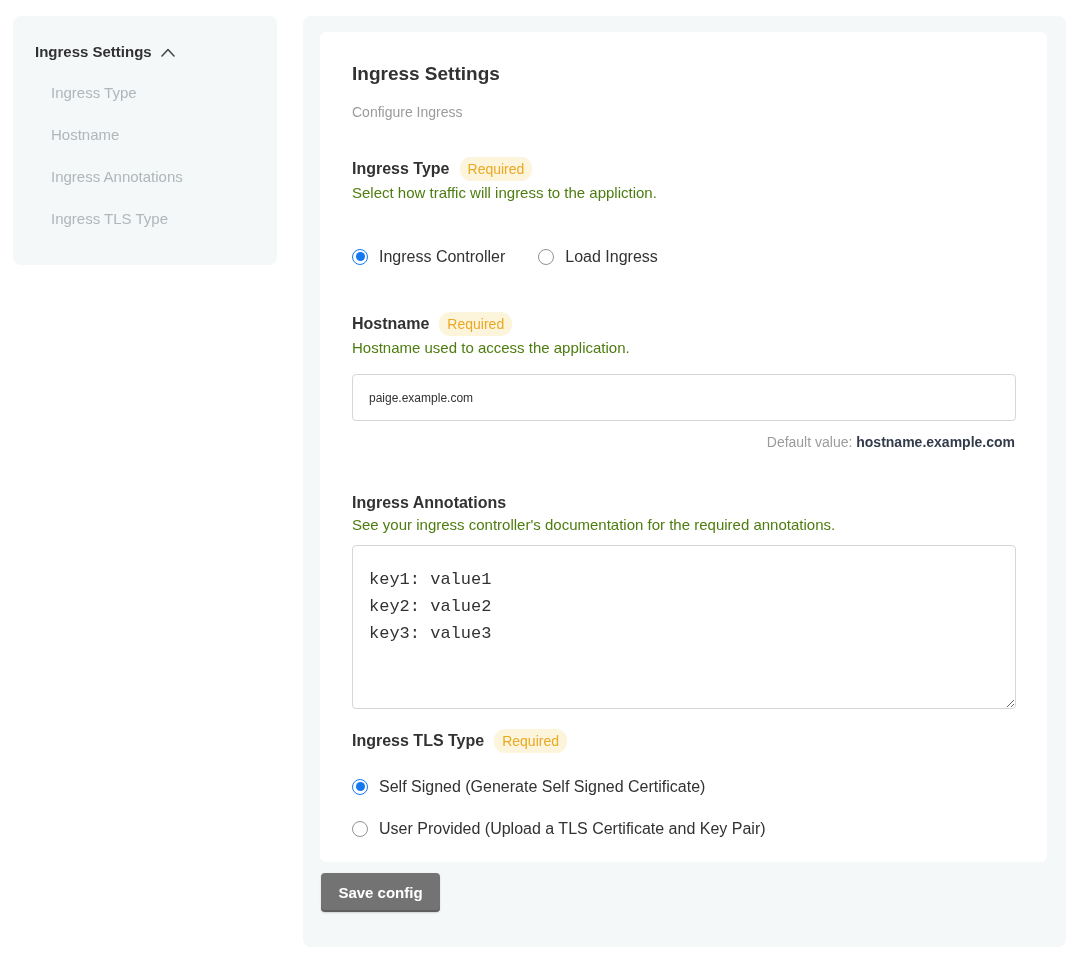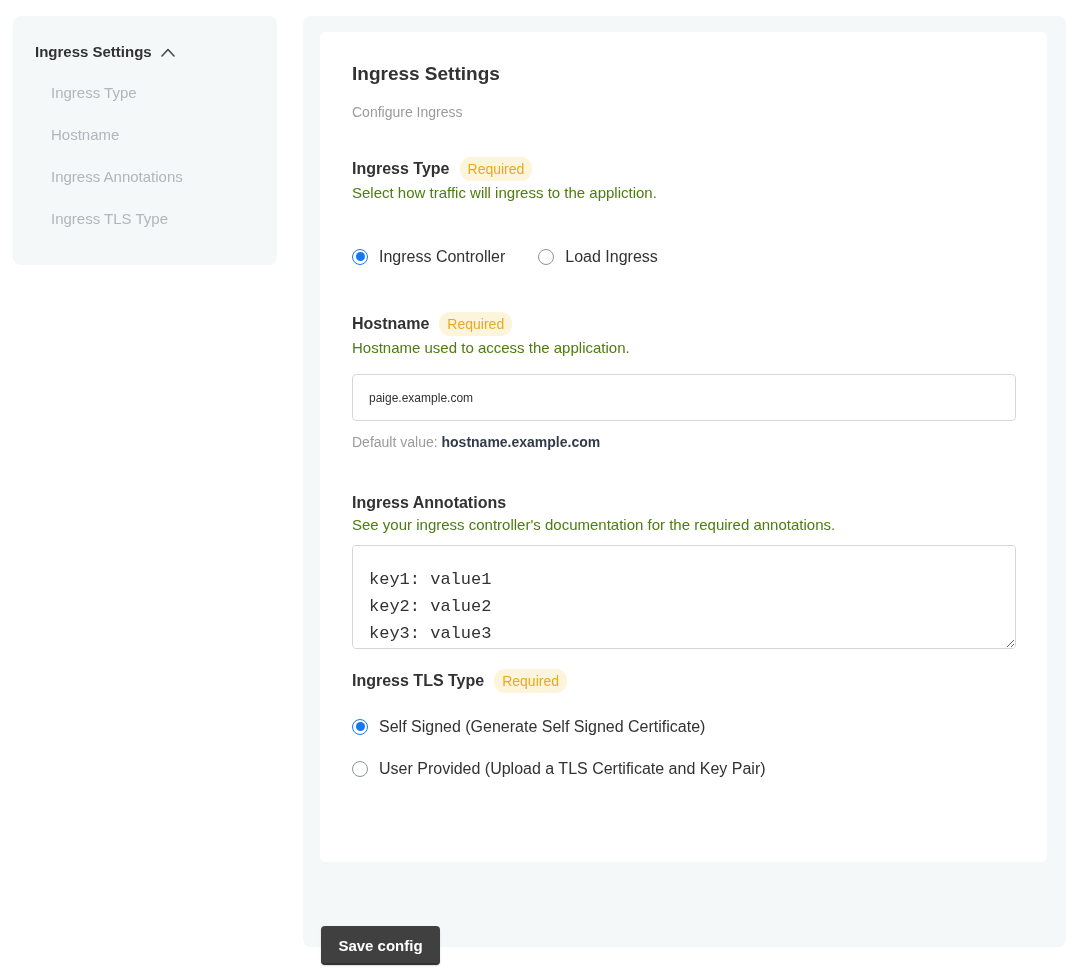--- a/index.html
+++ b/index.html
@@ -115,45 +115,45 @@
     border: 1px solid #d4d7d9;
     border-radius: 4px;
     padding: 0 16px;
     font-family: "Liberation Sans", sans-serif;
     font-size: 12px; color: #323232;
     background: #fff;
     outline: none;
   }
   .default-line {
     margin: 13px 0 0 0;
-    font-size: 14px; line-height: 17px; color: #9b9b9b;
+    font-size: 14px; line-height: 17px; color: #9b9b9b; text-align: right;
   }
   .default-line strong { color: #323b4a; font-weight: 700; }
 
   .annotations-textarea {
     display: block;
     margin-top: 11px;
-    width: 664px; height: 104px;
+    width: 664px; height: 164px;
     border: 1px solid #d4d7d9;
     border-radius: 4px;
     padding: 20px 16px 8px 16px;
     font-family: "Liberation Mono", monospace;
     font-size: 17px; line-height: 27px;
     color: #323232;
     background: #fff;
     resize: both;
     outline: none;
     overflow: auto;
   }
 
   
   .save-button {
-    position: absolute; left: 18px; top: 910px;
+    position: absolute; left: 18px; top: 857px;
     width: 119px; height: 39px;
-    background: #404040;
+    background: #737373;
     color: #ffffff;
     font-family: "Liberation Sans", sans-serif;
     font-size: 15px; font-weight: 700;
     border: none;
     border-radius: 4px;
     box-shadow: inset 0 -2px 0 rgba(0,0,0,0.18), 0 1px 2px rgba(0,0,0,0.15);
     cursor: pointer;
   }
 </style>
 </head>

